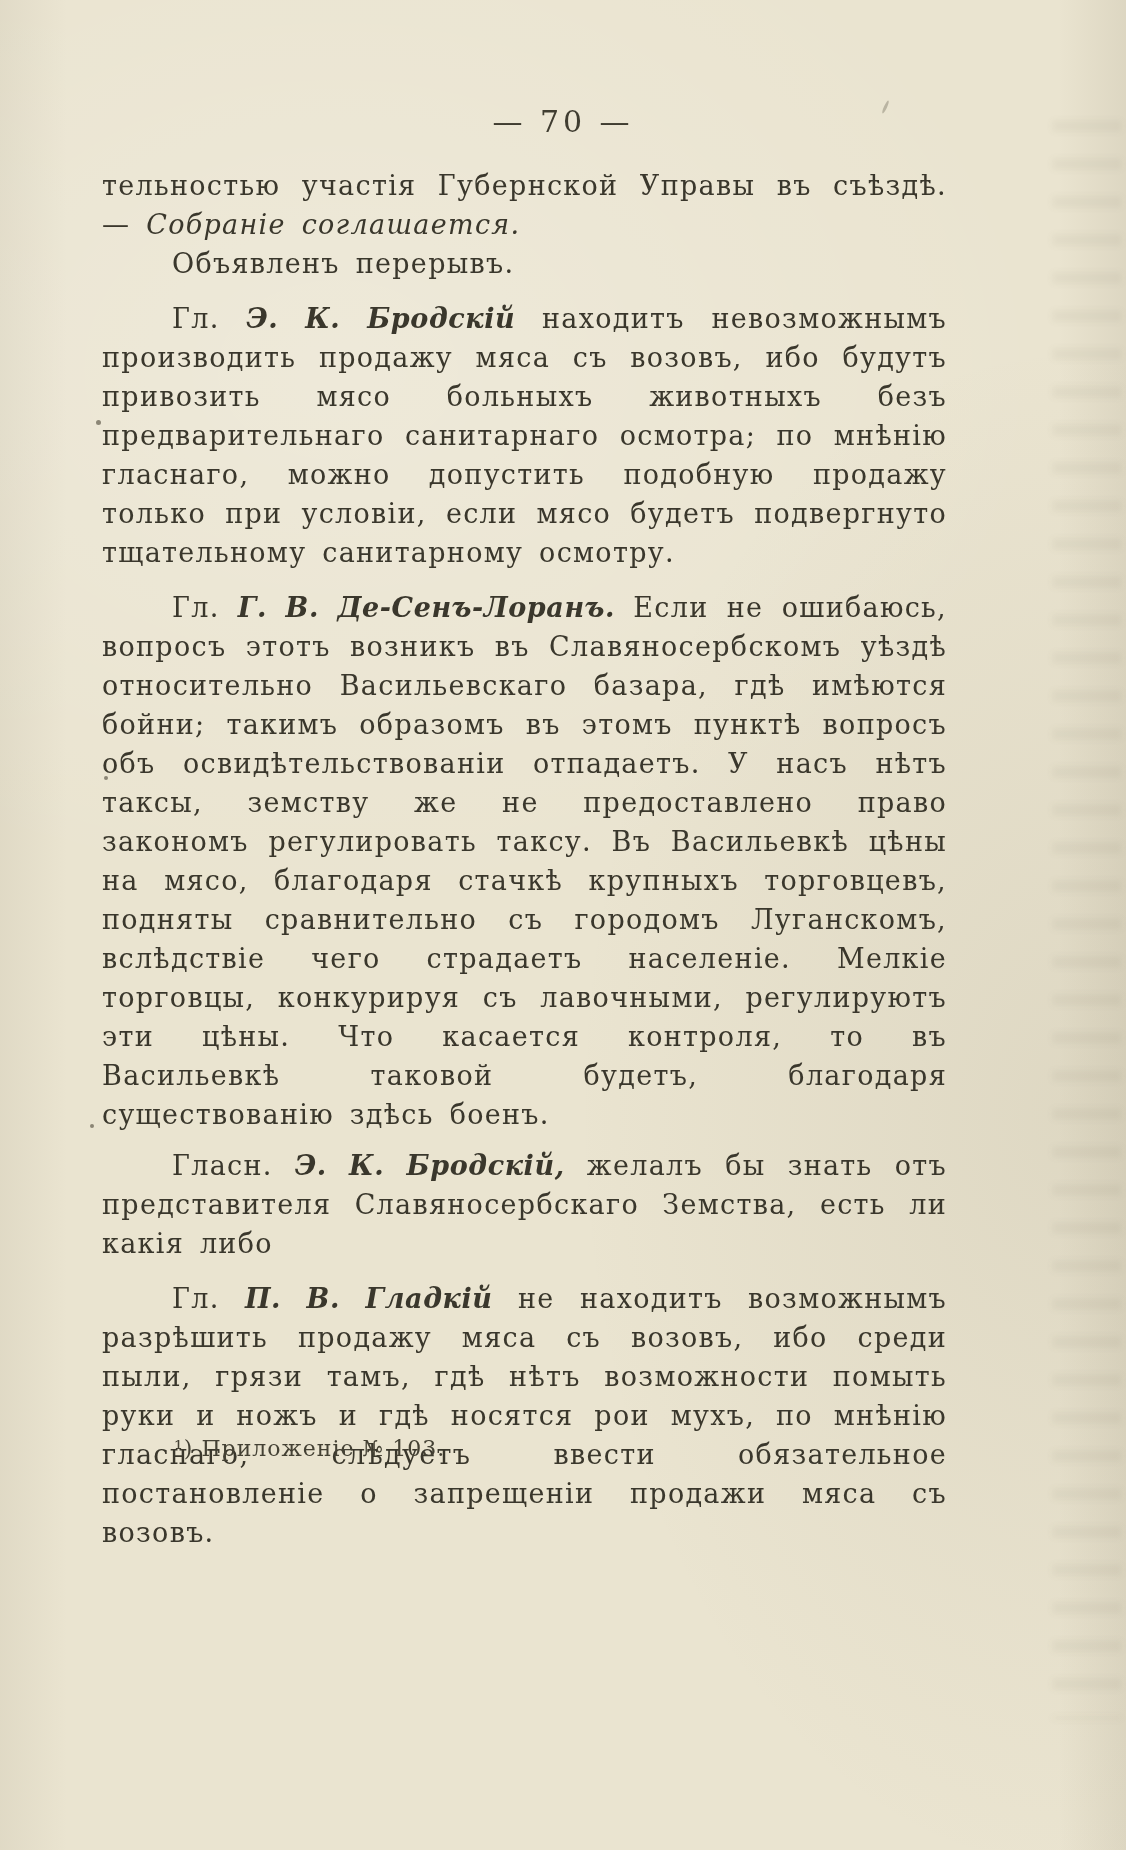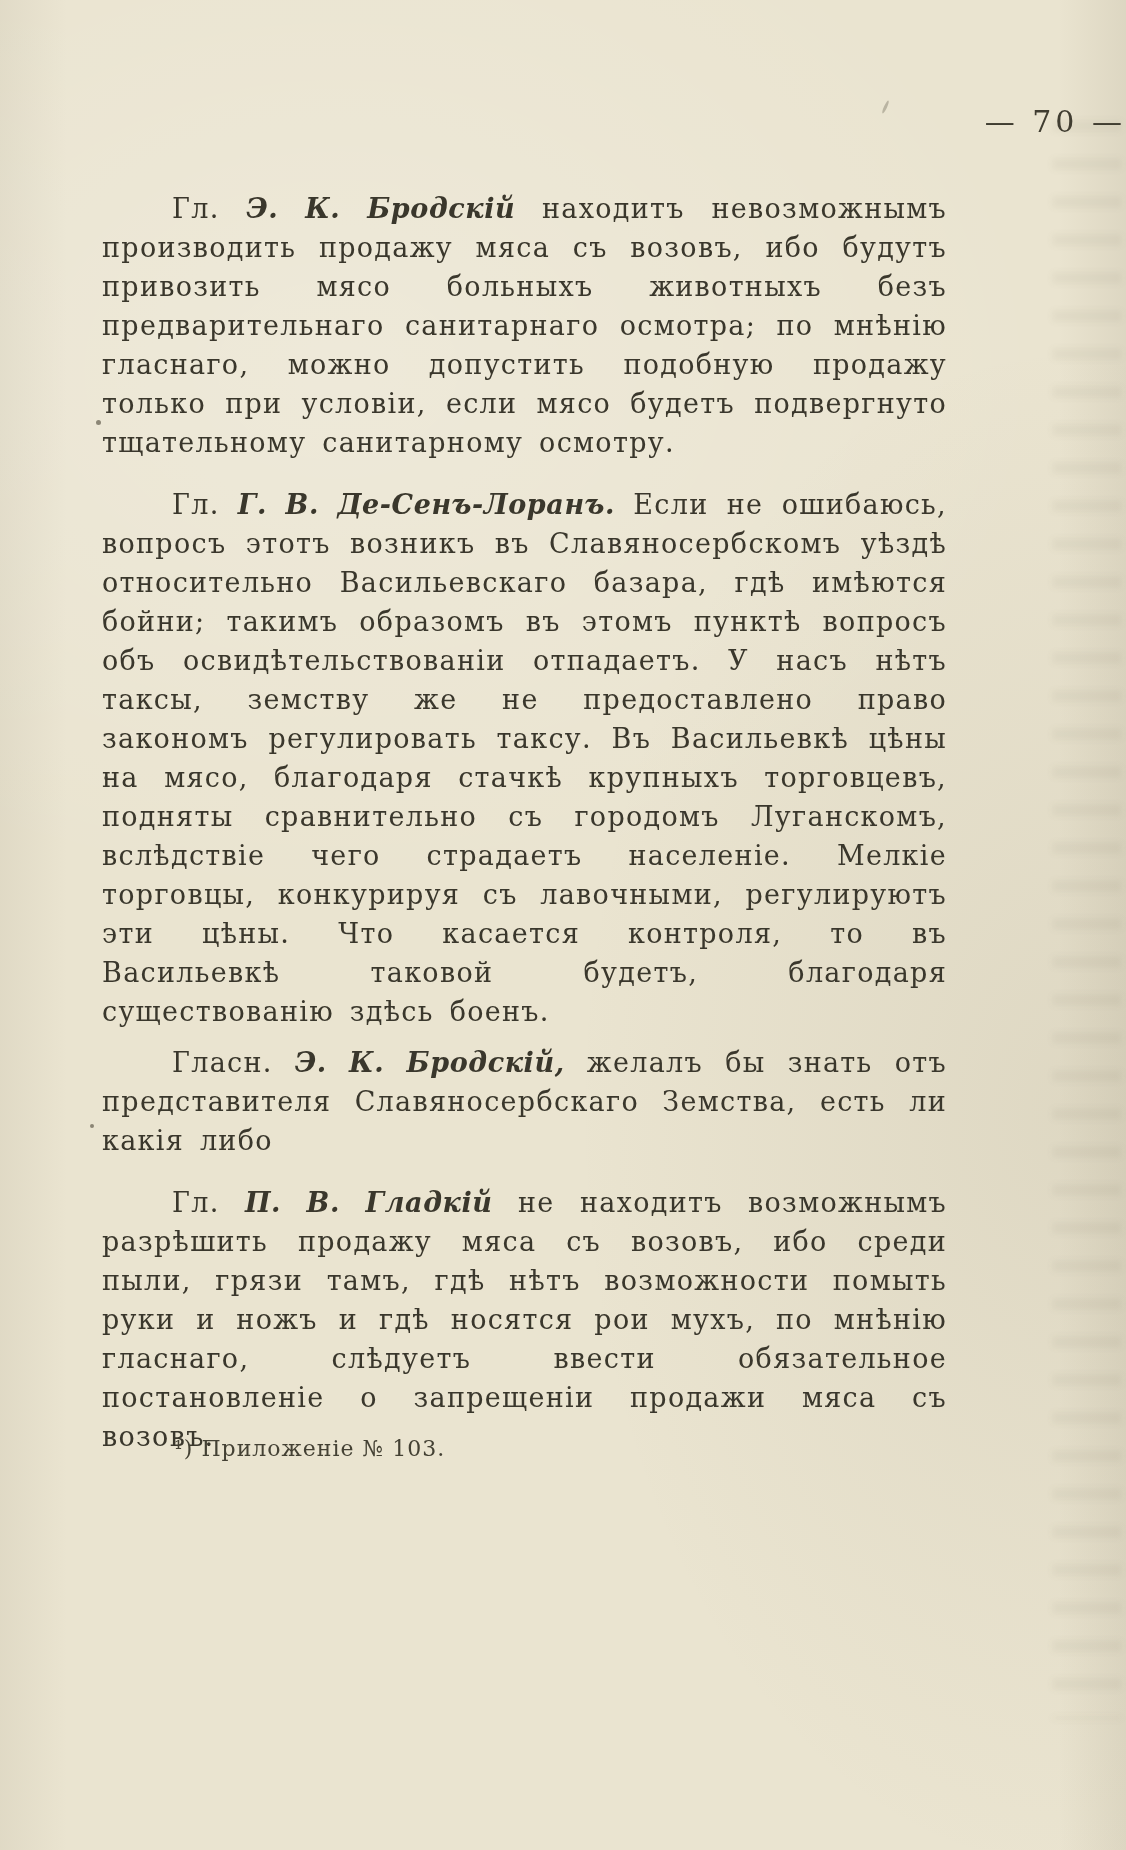--- a/index.html
+++ b/index.html
@@ -35,41 +35,41 @@
   }
   .specks{position:absolute;inset:0;pointer-events:none;}
   .specks i{position:absolute;background:rgba(60,55,40,.55);border-radius:50%;display:block;}
   .speck-a{left:96px;top:420px;width:5px;height:5px;}
   .speck-b{left:90px;top:1124px;width:4px;height:4px;}
   .speck-c{left:884px;top:100px;width:3px;height:14px;transform:rotate(25deg);border-radius:2px;opacity:.5;}
   .speck-d{left:104px;top:776px;width:4px;height:4px;}
 
   .page-number{
     position:absolute;top:104px;left:0;right:0;
-    text-align:right;
+    text-align:center;
     font-size:30px;
     letter-spacing:4px;
     color:#403d31;
   }
   .text-block{
     position:absolute;
     top:166px;left:102px;width:845px;
     font-size:27px;
     line-height:39px;
     letter-spacing:1.3px;
     word-spacing:6px;
     text-align:justify;
     color:var(--ink);
   }
   .text-block p{
     margin:0;
     text-indent:70px;
   }
   .text-block p.no-indent{text-indent:0;}
-  .text-block p.speaker-par{margin-top:23px;}
+  .text-block p.speaker-par{margin-top:16px;}
   .text-block p.last-par{margin-top:12px;}
   .italic{font-style:italic;}
   .speaker{font-style:italic;font-weight:600;letter-spacing:.6px;}
   .footnote{
     position:absolute;
     top:1436px;left:174px;
     font-size:22px;
     letter-spacing:1px;
     color:#444134;
   }
@@ -84,21 +84,23 @@
     <i class="speck-a"></i>
       <i class="speck-b"></i>
       <i class="speck-c"></i>
       <i class="speck-d"></i>
   </div>
 
   <div class="page-number">— 70 —</div>
 
   <div class="text-block">
 
+    <p class="no-indent"><span>тельностью участія Губернской Управы въ съѣздѣ.— </span><span class="italic">Собраніе соглашается.</span></p>
 
+    <p><span>Объявленъ перерывъ.</span></p>
 
 
     <p class="speaker-par"><span>Гл. </span><span class="speaker">Э. К. Бродскій</span><span> находитъ невозможнымъ производить продажу мяса съ возовъ, ибо будутъ привозить мясо больныхъ животныхъ безъ предварительнаго санитарнаго осмотра; по мнѣнію гласнаго, можно допустить подобную продажу только при условіи, если мясо будетъ подвергнуто тщательному санитарному осмотру.</span></p>
 
     <p class="speaker-par"><span>Гл. </span><span class="speaker">Г. В. Де-Сенъ-Лоранъ.</span><span> Если не ошибаюсь, вопросъ этотъ возникъ въ Славяносербскомъ уѣздѣ относительно Васильевскаго базара, гдѣ имѣются бойни; такимъ образомъ въ этомъ пунктѣ вопросъ объ освидѣтельствованіи отпадаетъ. У насъ нѣтъ таксы, земству же не предоставлено право закономъ регулировать таксу. Въ Васильевкѣ цѣны на мясо, благодаря стачкѣ крупныхъ торговцевъ, подняты сравнительно съ городомъ Луганскомъ, вслѣдствіе чего страдаетъ населеніе. Мелкіе торговцы, конкурируя съ лавочными, регулируютъ эти цѣны. Что касается контроля, то въ Васильевкѣ таковой будетъ, благодаря существованію здѣсь боенъ.</span></p>
 
     <p class="speaker-par last-par"><span>Гласн. </span><span class="speaker">Э. К. Бродскій,</span><span> желалъ бы знать отъ представителя Славяносербскаго Земства, есть ли какія либо</span></p>
 
     <p class="speaker-par"><span>Гл. </span><span class="speaker">П. В. Гладкій</span><span> не находитъ возможнымъ разрѣшить продажу мяса съ возовъ, ибо среди пыли, грязи тамъ, гдѣ нѣтъ возможности помыть руки и ножъ и гдѣ носятся рои мухъ, по мнѣнію гласнаго, слѣдуетъ ввести обязательное постановленіе о запрещеніи продажи мяса съ возовъ.</span></p>
 

